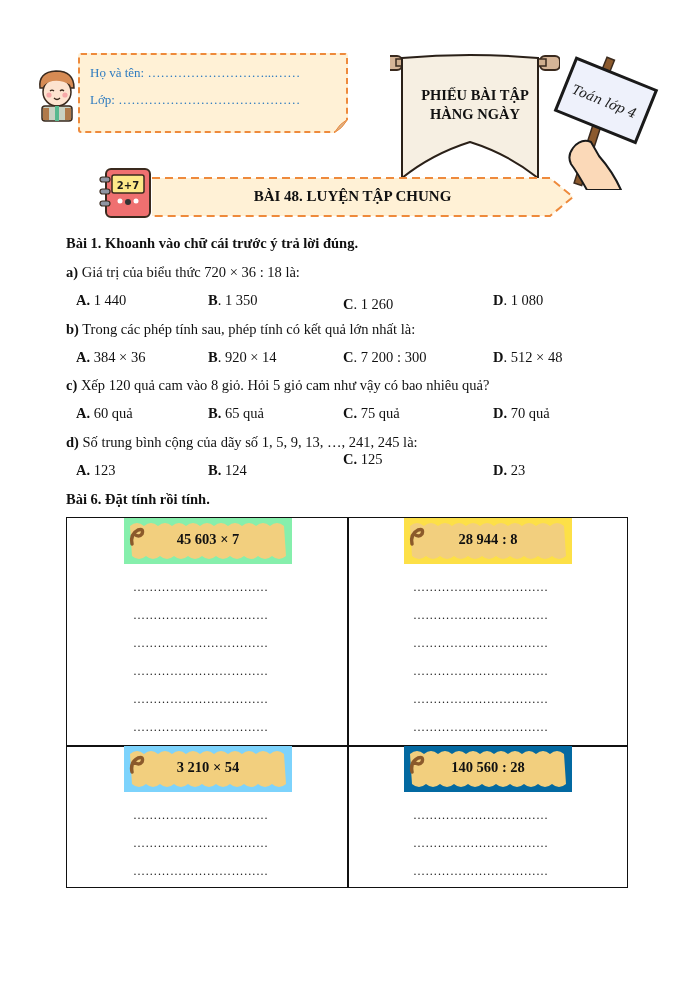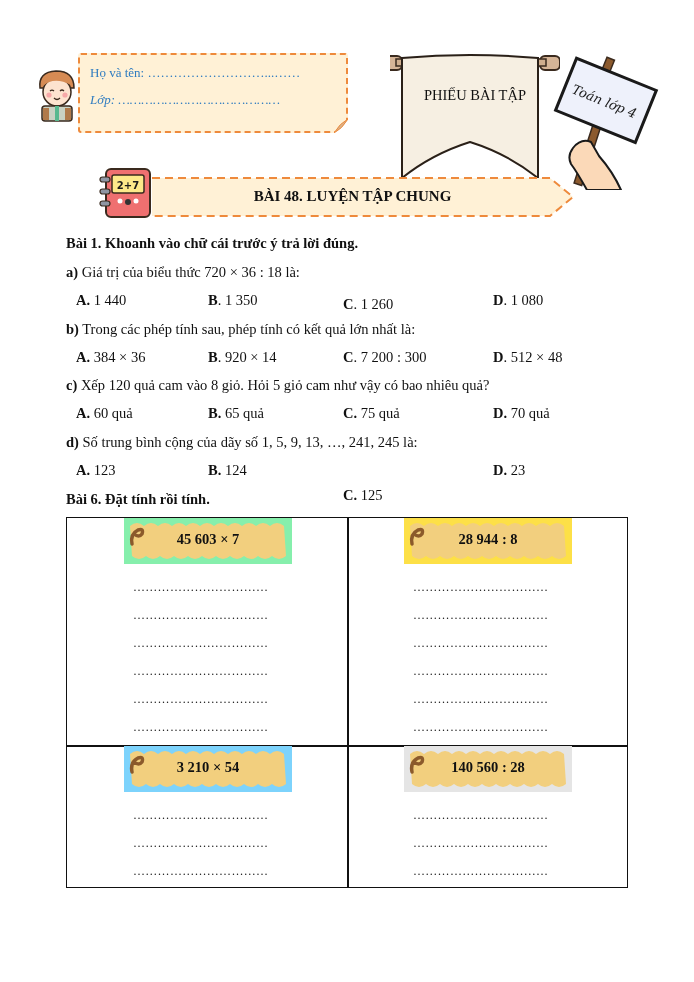--- a/index.html
+++ b/index.html
@@ -4,26 +4,26 @@
 <style>
   html, body { margin:0; padding:0; background:#ffffff; }
   body { width:694px; height:982px; position:relative; overflow:hidden;
          font-family:"Liberation Serif", "DejaVu Serif", serif; color:#111; }
   .abs { position:absolute; }
 
   
   .info-card { left:78px; top:53px; width:270px; height:80px;
     background:#fff1d6; border:2px dashed #ee8a3c; border-radius:3px; box-sizing:border-box; }
   .info-line { position:absolute; left:10px; font-size:13px; color:#2f7cc0; white-space:nowrap; }
-  .info-line.l1 { top:10px; } .info-line.l2 { top:37px;font-style:italic; }
+  .info-line.l1 { top:10px; } .info-line.l2 { top:37px; }
   .fold { position:absolute; right:-2px; bottom:-2px; width:14px; height:14px; }
 
   
   .banner { left:390px; top:50px; width:170px; height:140px; }
-  .banner-text { position:absolute; left:0; width:170px; text-align:center; font-weight:normal;
+  .banner-text { position:absolute; left:0; width:170px; text-align:center; font-weight:bold;
     font-size:14.5px; line-height:19px; top:36px; }
 
   
   .sign { left:545px; top:50px; width:150px; height:140px; }
 
   
   .lesson-bar { left:150px; top:177px; width:425px; height:40px; }
   .lesson-title { position:absolute; left:150px; top:188px; width:405px; text-align:center;
     font-weight:bold; font-size:15px; }
   .calc-icon { left:98px; top:167px; width:56px; height:52px; }
@@ -70,20 +70,21 @@
 
 <div class="abs banner">
   <svg width="170" height="140" viewBox="0 0 170 140">
     <rect x="-8" y="6" width="20" height="14" rx="5" fill="#d6b597" stroke="#3a2a1e" stroke-width="2"></rect>
     <rect x="150" y="6" width="20" height="14" rx="5" fill="#d6b597" stroke="#3a2a1e" stroke-width="2"></rect>
     <rect x="6" y="9" width="150" height="7" fill="#cfae8e" stroke="#3a2a1e" stroke-width="1.5"></rect>
     <path d="M12 8 Q80 2 148 8 L148 128 Q118 104 80 92 Q42 104 12 128 Z" fill="#f6efe2" stroke="#2a2018" stroke-width="2"></path>
   </svg>
   <div class="banner-text">
     <div>PHIẾU BÀI TẬP</div>
+    <div>HÀNG NGÀY</div>
   </div>
 </div>
 
 <svg class="abs sign" viewBox="0 0 150 140">
   <rect x="58" y="8" width="8" height="20" fill="#8c5a2e" stroke="#3a2a1e" stroke-width="1.5" transform="rotate(22 62 18)"></rect>
   <rect x="40" y="70" width="8" height="66" fill="#8c5a2e" stroke="#3a2a1e" stroke-width="1.5" transform="rotate(18 44 100)"></rect>
   <g transform="rotate(22 60 50)">
     <rect x="18" y="22" width="86" height="56" fill="#eef1fb" stroke="#1a1a1a" stroke-width="3"></rect>
     <text x="60" y="56" font-family="DejaVu Serif, serif" font-style="italic" font-size="13" text-anchor="middle" fill="#1a1a1a">Toán lớp 4</text>
   </g>
@@ -123,21 +124,21 @@
 
 <div class="q" style="top:377px"><b>c)</b><span> Xếp 120 quả cam vào 8 giỏ. Hỏi 5 giỏ cam như vậy có bao nhiêu quả?</span></div>
 <div class="opt" style="left:76px;top:405px"><b>A.</b><span> 60 quả</span></div>
 <div class="opt" style="left:208px;top:405px"><b>B.</b><span> 65 quả</span></div>
 <div class="opt" style="left:343px;top:405px"><b>C.</b><span> 75 quả</span></div>
 <div class="opt" style="left:493px;top:405px"><b>D.</b><span> 70 quả</span></div>
 
 <div class="q" style="top:434px"><b>d)</b><span> Số trung bình cộng của dãy số 1, 5, 9, 13, …, 241, 245 là:</span></div>
 <div class="opt" style="left:76px;top:462px"><b>A.</b><span> 123</span></div>
 <div class="opt" style="left:208px;top:462px"><b>B.</b><span> 124</span></div>
-<div class="opt" style="left:343px;top:487px"><b>C.</b><span> 125</span></div>
+<div class="opt" style="left:343px;top:451px"><b>C.</b><span> 125</span></div>
 <div class="opt" style="left:493px;top:462px"><b>D.</b><span> 23</span></div>
 
 <div class="q" style="top:491px"><b>Bài 6. Đặt tính rồi tính.</b></div>
 
 <div class="abs grid"></div>
 <div class="abs vline"></div>
 <div class="abs hline" style="left:66px;width:562px"></div>
 
 <div class="tag" style="left:124px;top:518px;background:#86efac">
   <svg width="168" height="46" viewBox="0 0 168 46">
@@ -156,21 +157,21 @@
 </div>
 
 <div class="tag" style="left:124px;top:746px;background:#7dd3fc">
   <svg width="168" height="46" viewBox="0 0 168 46">
       <path d="M6 8 q7 -6 14 0 q7 -6 14 0 q7 -6 14 0 q7 -6 14 0 q7 -6 14 0 q7 -6 14 0 q7 -6 14 0 q7 -6 14 0 q7 -6 14 0 q7 -6 14 0 q7 -6 14 0 l2 30 q-7 6 -14 0 q-7 6 -14 0 q-7 6 -14 0 q-7 6 -14 0 q-7 6 -14 0 q-7 6 -14 0 q-7 6 -14 0 q-7 6 -14 0 q-7 6 -14 0 q-7 6 -14 0 q-7 6 -14 0 Z" fill="#f2cf7e"></path>
       <path d="M8 26 q-2 -10 6 -14 q6 -2 4 4 q-3 4 -8 0" stroke="#8b5a2b" stroke-width="3.5" fill="none" stroke-linecap="round"></path>
     </svg>
   <div class="tag-text">3 210 × 54</div>
 </div>
 
-<div class="tag" style="left:404px;top:746px;background:#e5e5e5">
+<div class="tag" style="left:404px;top:746px;background:#0369a1">
   <svg width="168" height="46" viewBox="0 0 168 46">
       <path d="M6 8 q7 -6 14 0 q7 -6 14 0 q7 -6 14 0 q7 -6 14 0 q7 -6 14 0 q7 -6 14 0 q7 -6 14 0 q7 -6 14 0 q7 -6 14 0 q7 -6 14 0 q7 -6 14 0 l2 30 q-7 6 -14 0 q-7 6 -14 0 q-7 6 -14 0 q-7 6 -14 0 q-7 6 -14 0 q-7 6 -14 0 q-7 6 -14 0 q-7 6 -14 0 q-7 6 -14 0 q-7 6 -14 0 q-7 6 -14 0 Z" fill="#f2cf7e"></path>
       <path d="M8 26 q-2 -10 6 -14 q6 -2 4 4 q-3 4 -8 0" stroke="#8b5a2b" stroke-width="3.5" fill="none" stroke-linecap="round"></path>
     </svg>
   <div class="tag-text">140 560 : 28</div>
 </div>
 
 <div class="dots" style="left:133px;top:580px">……………………………</div>
 <div class="dots" style="left:133px;top:608px">……………………………</div>
 <div class="dots" style="left:133px;top:636px">……………………………</div>

